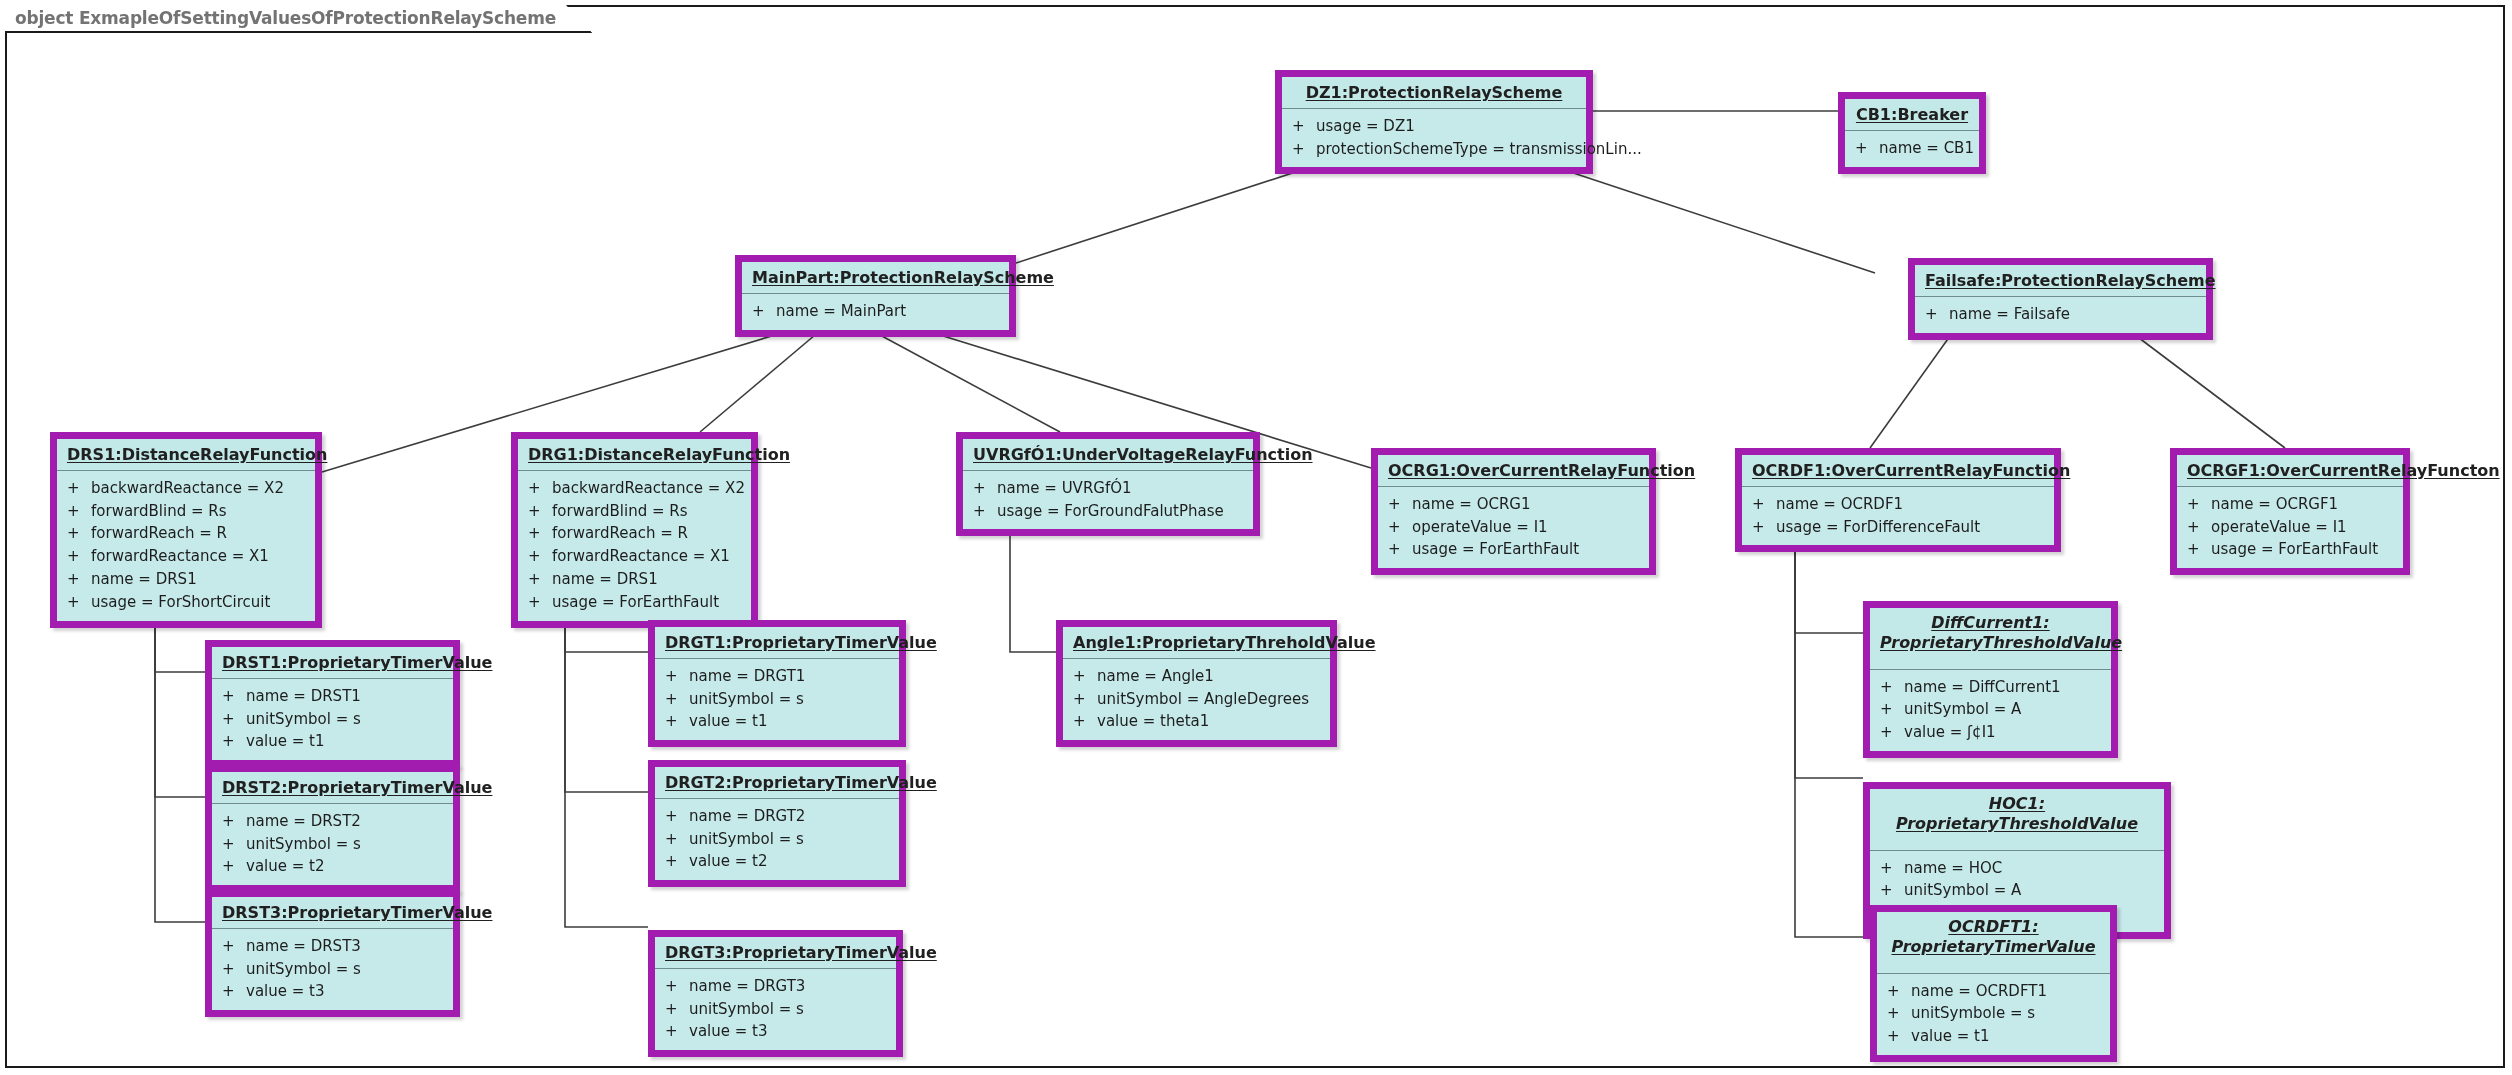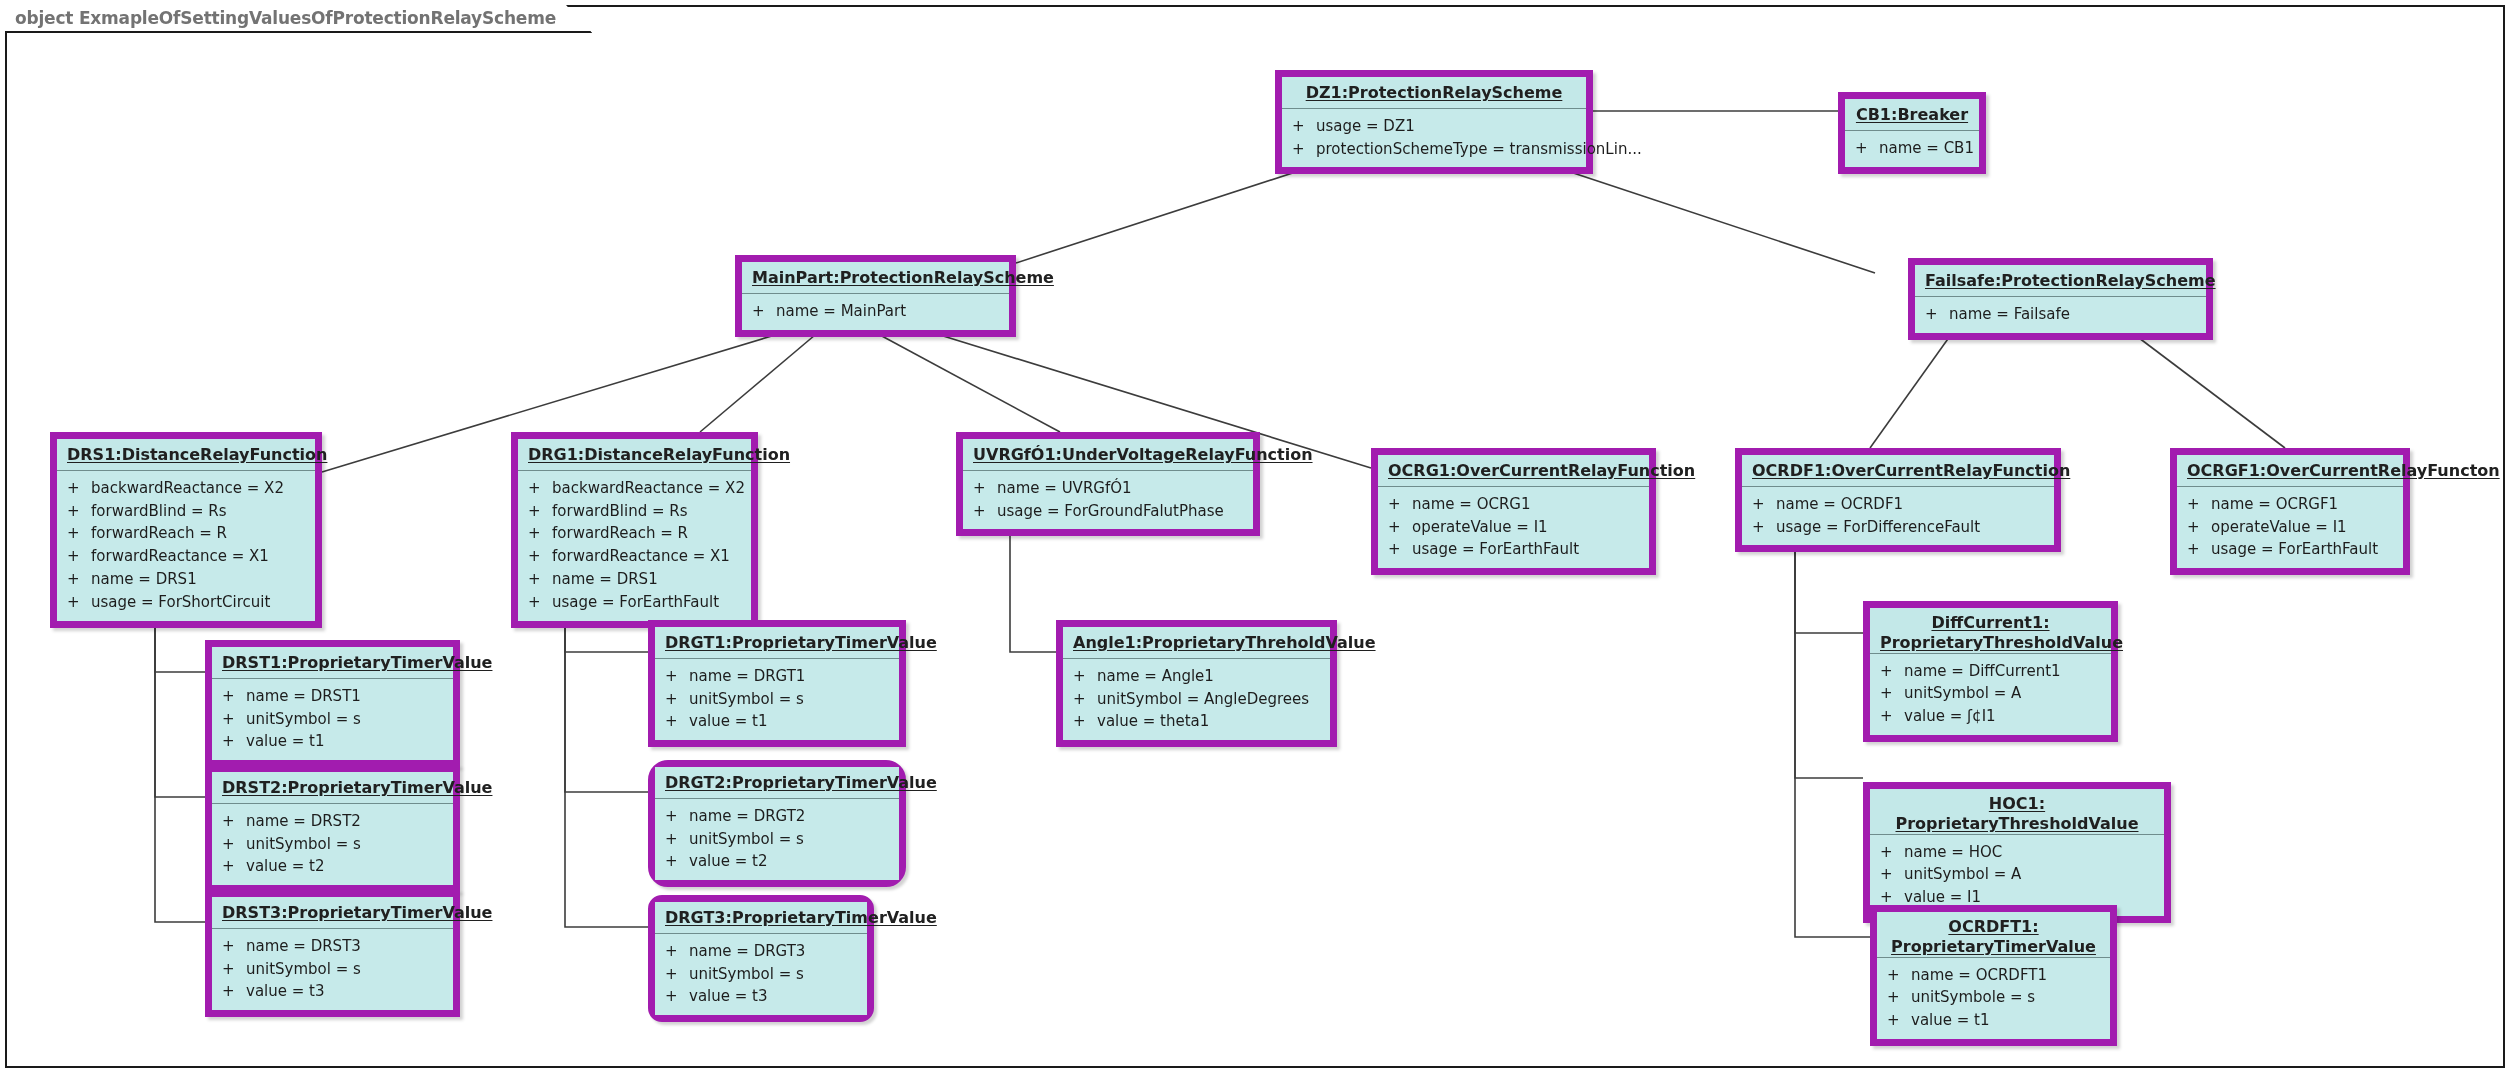--- a/index.html
+++ b/index.html
@@ -91,21 +91,21 @@
     line-height: 1.52;
     padding: 0 8px 0 10px;
     white-space: nowrap;
   }
   .attr .vis {
     width: 24px;
     flex: 0 0 24px;
     color: #1d1d1d;
   }
   .attr .txt { flex: 1 1 auto; }
-  .node.two-line .node-header { padding-top: 5px; padding-bottom: 0; }
+  .node.two-line .node-header { padding-top: 5px; padding-bottom: 16px; font-style: italic; }
 </style>
 </head>
 <body>
 
 <div id="canvas">
 
   <div id="frame"></div>
   <div id="frame-tab">
     <span id="frame-tab-label">object ExmapleOfSettingValuesOfProtectionRelayScheme</span>
   </div>
@@ -380,40 +380,40 @@
           <div class="attr">
             <span class="vis">+</span>
             <span class="txt">unitSymbol = s</span>
           </div>
           <div class="attr">
             <span class="vis">+</span>
             <span class="txt">value = t1</span>
           </div>
         </div>
       </div>
-      <div class="node" style="left: 648px; top: 760px; width: 258px; min-height: 99px; border-radius: 20px;">
+      <div class="node" style="left: 648px; top: 760px; width: 258px; min-height: 99px;">
         <div class="node-header">
           <div><span class="ttl">DRGT2:ProprietaryTimerValue</span></div>
         </div>
         <div class="node-body">
           <div class="attr">
             <span class="vis">+</span>
             <span class="txt">name = DRGT2</span>
           </div>
           <div class="attr">
             <span class="vis">+</span>
             <span class="txt">unitSymbol = s</span>
           </div>
           <div class="attr">
             <span class="vis">+</span>
             <span class="txt">value = t2</span>
           </div>
         </div>
       </div>
-      <div class="node" style="left: 648px; top: 895px; width: 226px; min-height: 99px; border-radius: 14px;">
+      <div class="node" style="left: 648px; top: 930px; width: 255px; min-height: 99px;">
         <div class="node-header">
           <div><span class="ttl">DRGT3:ProprietaryTimerValue</span></div>
         </div>
         <div class="node-body">
           <div class="attr">
             <span class="vis">+</span>
             <span class="txt">name = DRGT3</span>
           </div>
           <div class="attr">
             <span class="vis">+</span>

